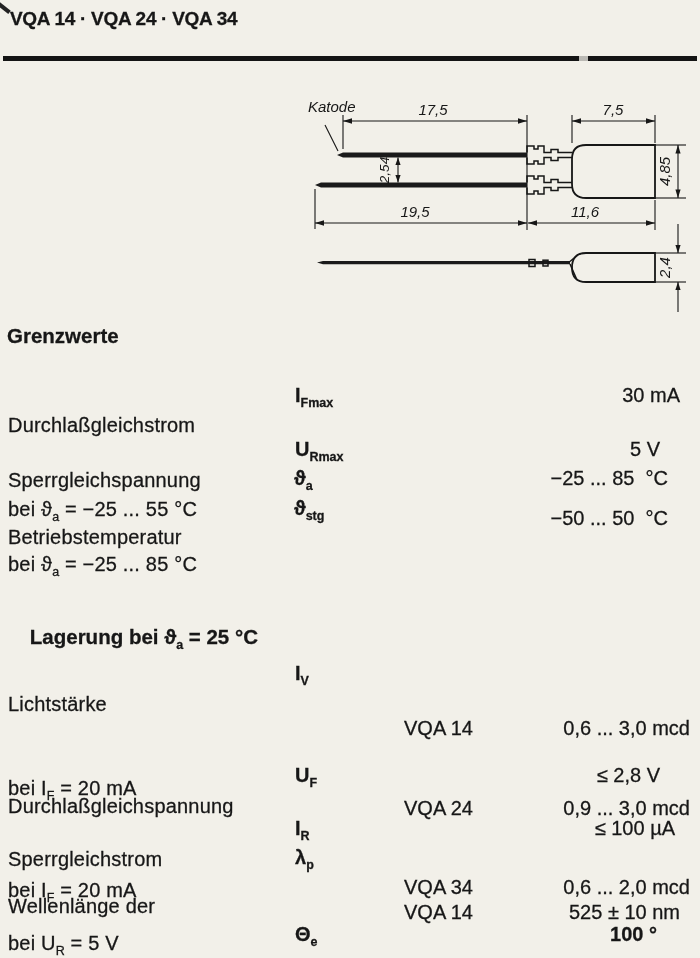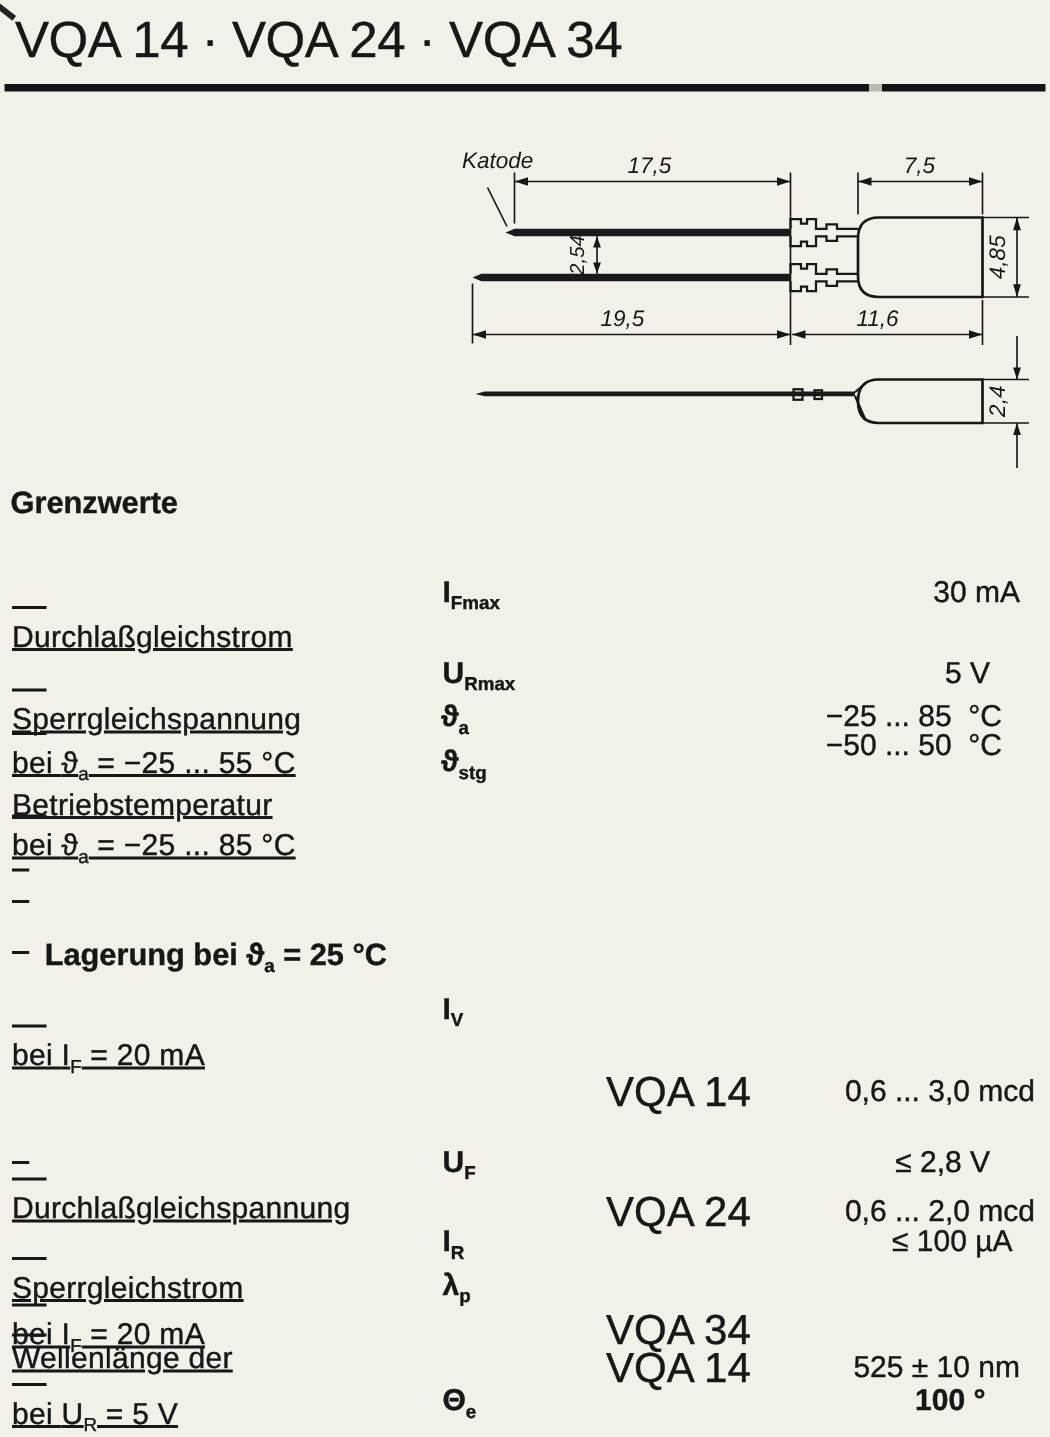--- a/index.html
+++ b/index.html
@@ -6,32 +6,32 @@
   body{
     width:700px;height:958px;
     background:#f2f0e9;
     font-family:"Liberation Sans","DejaVu Sans",sans-serif;
     color:#171717;
     position:relative;overflow:hidden;
     -webkit-text-stroke:0.28px;
   }
   .page{position:absolute;inset:0;}
   .t{position:absolute;white-space:pre;}
-  .title{font-size:34px;font-weight:400;letter-spacing:-0.3px;}
+  .title{font-size:19px;font-weight:700;letter-spacing:-0.3px;}
   .rule{position:absolute;left:3px;top:56px;width:694px;height:5px;
     background:linear-gradient(to right,#141414 0,#141414 576px,rgba(20,20,20,.25) 576px,rgba(20,20,20,.25) 585px,#141414 585px,#141414 100%);}
   .h{font-size:20.5px;font-weight:700;}
   .h .normal{font-weight:700;}
-  .lbl{font-size:20px;line-height:28px;letter-spacing:0.2px;text-decoration:underline;}
+  .lbl{font-size:20px;line-height:28px;letter-spacing:0.2px;}
   .lh27{line-height:27px;}
   .lh24{line-height:24px;}
   .sym{font-size:20px;font-weight:700;}
   .sub{font-size:12.5px;vertical-align:-5px;letter-spacing:0;}
   .val{font-size:20px;text-align:right;}
-  .vcol{font-size:28px;line-height:26.5px;}
+  .vcol{font-size:20px;line-height:26.5px;}
   .vvals{font-size:20px;line-height:26.5px;text-align:left;}
   .corner-mark{position:absolute;left:-3px;top:6px;width:14px;height:4px;background:#222;transform:rotate(38deg);}
   svg .dimtxt{font-size:15px;font-style:italic;fill:#171717;}
   svg .dimtxt-s{font-size:13.5px;font-style:italic;fill:#171717;}
 </style>
 </head>
 <body>
 
 <div class="page">
 
@@ -128,37 +128,39 @@
   <div class="t sym" style="left:295px;top:438px"><span>U</span><span class="sub">Rmax</span></div>
   <div class="t val" style="right:40px;top:438px">5 V</div>
 
   <div class="t lbl" style="left:8px;top:467px">
     <div>Betriebstemperatur</div>
   </div>
   <div class="t sym" style="left:294px;top:467px"><span>ϑ</span><span class="sub">a</span></div>
   <div class="t val" style="right:32px;top:467px">−25 ... 85  °C</div>
 
   <div class="t sym" style="left:294px;top:497px"><span>ϑ</span><span class="sub">stg</span></div>
-  <div class="t val" style="right:32px;top:486px">−50 ... 50  °C</div>
+  <div class="t val" style="right:32px;top:507px">−50 ... 50  °C</div>
 
   <div class="t h" style="left:7px;top:601px">
     <span>Lagerung</span><span class="normal"><span> bei </span><span>ϑ</span><span class="sub">a</span><span> = 25 °C</span></span>
   </div>
 
   <div class="t lbl" style="left:8px;top:634px">
+    <div>Lichtstärke</div>
     <div><span>bei </span><span>I</span><span class="sub">F</span><span> = 20 mA</span></div>
   </div>
   <div class="t sym" style="left:295px;top:662px"><span>I</span><span class="sub">V</span></div>
   <div class="t vcol" style="left:404px;top:662px">
     <div>VQA 14</div>
     <div>VQA 24</div>
     <div>VQA 34</div>
   </div>
   <div class="t vvals" style="right:10px;top:662px">
     <div>0,6 ... 3,0 mcd</div>
+    <div>0,9 ... 3,0 mcd</div>
     <div>0,6 ... 2,0 mcd</div>
   </div>
 
   <div class="t lbl" style="left:8px;top:736px">
     <div>Durchlaßgleichspannung</div>
     <div><span>bei </span><span>I</span><span class="sub">F</span><span> = 20 mA</span></div>
   </div>
   <div class="t sym" style="left:295px;top:764px"><span>U</span><span class="sub">F</span></div>
   <div class="t val" style="right:40px;top:764px">≤ 2,8 V</div>
 

